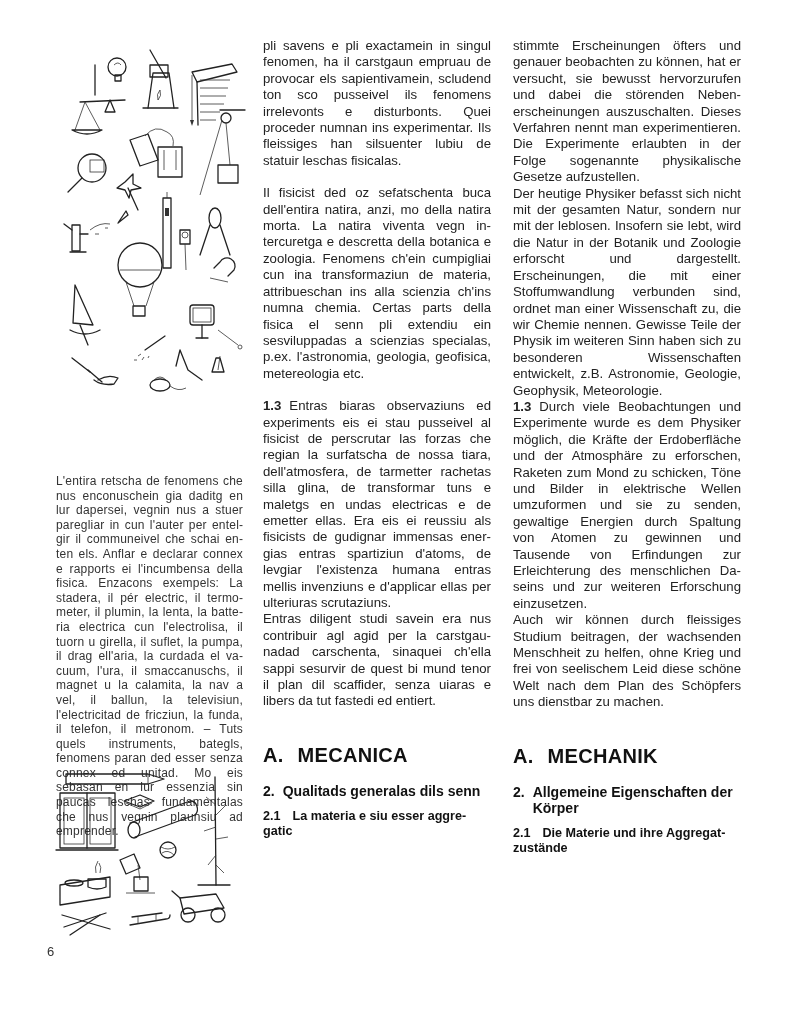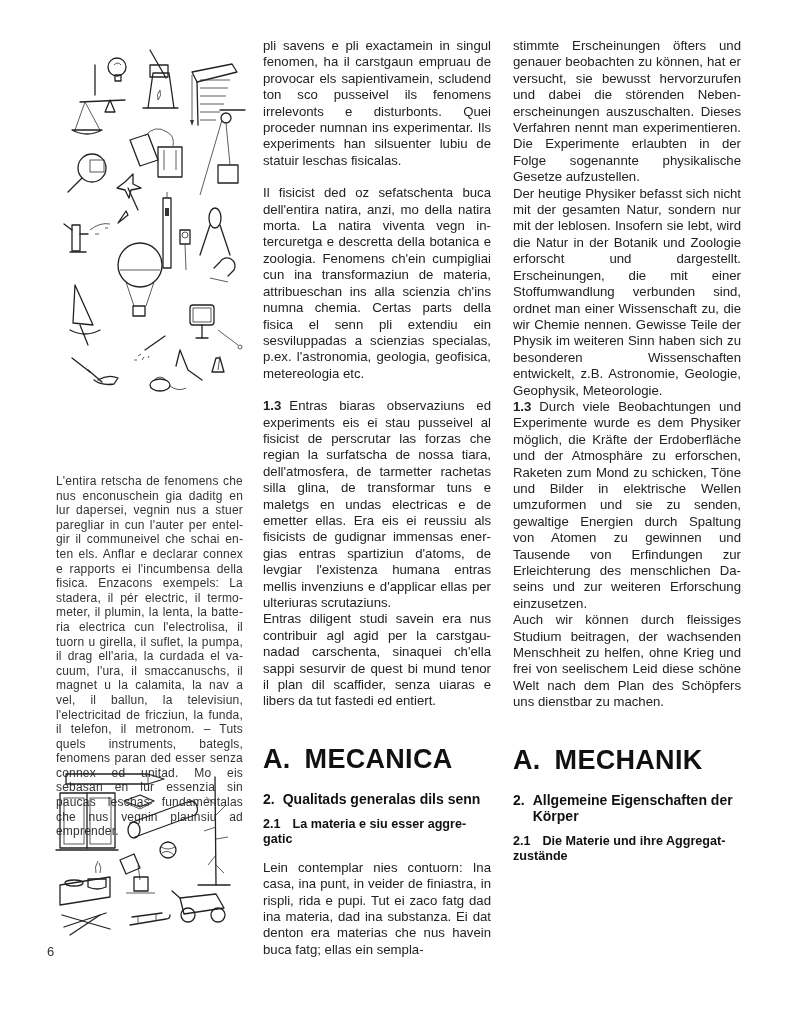--- a/index.html
+++ b/index.html
@@ -2,21 +2,21 @@
 <html><head>
   <meta charset="utf-8">
   <style>
     html, body { margin: 0; padding: 0; background: #ffffff; }
     body { width: 800px; height: 1024px; position: relative; overflow: hidden; color: #1c1c1c; font-family: "Liberation Sans", sans-serif; }
     .col { position: absolute; }
     .para { font-size: 13.2px; line-height: 16.4px; text-align: justify; margin: 0; hyphens: manual; color: #222; }
     .para.small { font-size: 12px; line-height: 14.6px; letter-spacing: 0.2px; color: #333; margin-top: 33px; }
     .gap { height: 16px; }
     .sec-num { font-weight: bold; margin-right: 8px; }
-    .chapter { font-family: "Liberation Sans", sans-serif; font-weight: bold; font-size: 27px; letter-spacing: 0.3px; margin: 0; color: #111; }
+    .chapter { font-family: "Liberation Sans", sans-serif; font-weight: bold; font-size: 20px; letter-spacing: 0.3px; margin: 0; color: #111; }
     .chapter .ch-letter { margin-right: 14px; }
     .h2 { font-weight: bold; font-size: 14px; line-height: 16px; margin: 0; color: #111; display: flex; }
     .h2 .n { margin-right: 8px; }
     .h3 { font-weight: bold; font-size: 12.6px; line-height: 15.5px; margin: 0; color: #111; }
     .h3 .n { margin-right: 12px; }
     .illus { position: absolute; }
     .page-num { position: absolute; left: 47px; top: 944px; font-size: 13px; color: #333; }
     svg { display: block; }
     svg .ln { stroke: #222; stroke-width: 1.3; fill: none; stroke-linecap: round; stroke-linejoin: round; }
     svg .th { stroke: #333; stroke-width: 0.8; fill: none; }
@@ -232,38 +232,37 @@
       <line class="ln" x1="102" y1="152" x2="132" y2="148"></line>
       <line class="th" x1="108" y1="152" x2="108" y2="159"></line>
       <line class="th" x1="126" y1="149" x2="126" y2="156"></line>
     </g>
   </svg>
 </div>
 
 <div class="page-num">6</div>
 
 <div class="col" style="left:263px; top:38px; width:228px;">
-  <p class="para">pli savens e pli exactamein in singul fenomen, ha il carstgaun empruau de provocar els sapientivamein, scludend ton sco pusseivel ils feno­mens irrelevonts e disturbonts. Quei proceder numnan ins experimentar. Ils experiments han silsuenter lubiu de statuir leschas fisicalas.</p>
+  <p class="para">pli savens e pli exactamein in singul fenomen, ha il carstgaun empruau de provocar els sapientivamein, scludend ton sco pusseivel ils feno­mens irrelevonts e disturbonts. Quei proceder numnan ins experimentar. Ils fleissiges han silsuenter lubiu de statuir leschas fisicalas.</p>
   <div class="gap"></div>
   <p class="para">Il fisicist ded oz sefatschenta buca dell'entira natira, anzi, mo della nati­ra morta. La natira viventa vegn in­tercuretga e descretta della botanica e zoologia. Fenomens ch'ein cumpi­gliai cun ina transformaziun de ma­teria, attribueschan ins alla scienzia ch'ins numna chemia. Certas parts della fisica el senn pli extendiu ein sesviluppadas a scienzias specialas, p.ex. l'astronomia, geologia, geofisi­ca, metereologia etc.</p>
   <div class="gap"></div>
   <p class="para"><span class="sec-num">1.3</span><span>Entras biaras observaziuns ed experiments eis ei stau pusseivel al fisicist de perscrutar las forzas che regian la surfatscha de nossa tiara, dell'atmosfera, de tarmetter rachetas silla glina, de transformar tuns e maletgs en undas electricas e de emetter ellas. Era eis ei reussiu als fisicists de gudignar immensas ener­gias entras spartiziun d'atoms, de levgiar l'existenza humana entras mellis invenziuns e d'applicar ellas per ulteriuras scrutaziuns.</span></p>
   <p class="para">Entras diligent studi savein era nus contribuir agl agid per la carstgau­nadad carschenta, sinaquei ch'ella sappi sesurvir de quest bi mund te­nor il plan dil scaffider, senza uiaras e libers da tut fastedi ed entiert.</p>
 
   <div style="height:34px;"></div>
   <h1 class="chapter"><span class="ch-letter">A.</span><span>MECANICA</span></h1>
   <div style="height:16px;"></div>
   <h2 class="h2">
       <span class="n">2.</span>
       <span>Qualitads generalas dils senn</span>
     </h2>
   <div style="height:10px;"></div>
   <h3 class="h3"><span class="n">2.1</span><span>La materia e siu esser aggre­gatic</span></h3>
   <div style="height:12px;"></div>
-  <p class="para">Lein contemplar nies contuorn: Ina casa, ina punt, in veider de finiastra, in rispli, rida e pupi. Tut ei zaco fatg dad ina materia, dad ina substanza. Ei dat denton era materias che nus havein buca fatg; ellas ein sempla-</p>
 </div>
 
 <div class="col" style="left:513px; top:38px; width:228px;">
   <p class="para">stimmte Erscheinungen öfters und genauer beobachten zu können, hat er versucht, sie bewusst hervorzuru­fen und dabei die störenden Neben­erscheinungen auszuschalten. Die­ses Verfahren nennt man experi­mentieren. Die Experimente erlaub­ten in der Folge sogenannte physi­kalische Gesetze aufzustellen.</p>
   <p class="para">Der heutige Physiker befasst sich nicht mit der gesamten Natur, son­dern nur mit der leblosen. Insofern sie lebt, wird die Natur in der Botanik und Zoologie erforscht und darge­stellt. Erscheinungen, die mit einer Stoffumwandlung verbunden sind, ordnet man einer Wissenschaft zu, die wir Chemie nennen. Gewisse Tei­le der Physik im weiteren Sinn haben sich zu besonderen Wissenschaften entwickelt, z.B. Astronomie, Geolo­gie, Geophysik, Meteorologie.</p>
   <p class="para"><span class="sec-num">1.3</span><span>Durch viele Beobachtungen und Experimente wurde es dem Phy­siker möglich, die Kräfte der Erd­oberfläche und der Atmosphäre zu erforschen, Raketen zum Mond zu schicken, Töne und Bilder in elektri­sche Wellen umzuformen und sie zu senden, gewaltige Energien durch Spaltung von Atomen zu gewinnen und Tausende von Erfindungen zur Erleichterung des menschlichen Da­seins und zur weiteren Erforschung einzusetzen.</span></p>
   <p class="para">Auch wir können durch fleissiges Studium beitragen, der wachsenden Menschheit zu helfen, ohne Krieg und frei von seelischem Leid diese schöne Welt nach dem Plan des Schöpfers uns dienstbar zu machen.</p>
 
   <div style="height:34px;"></div>
   <h1 class="chapter"><span class="ch-letter">A.</span><span>MECHANIK</span></h1>

